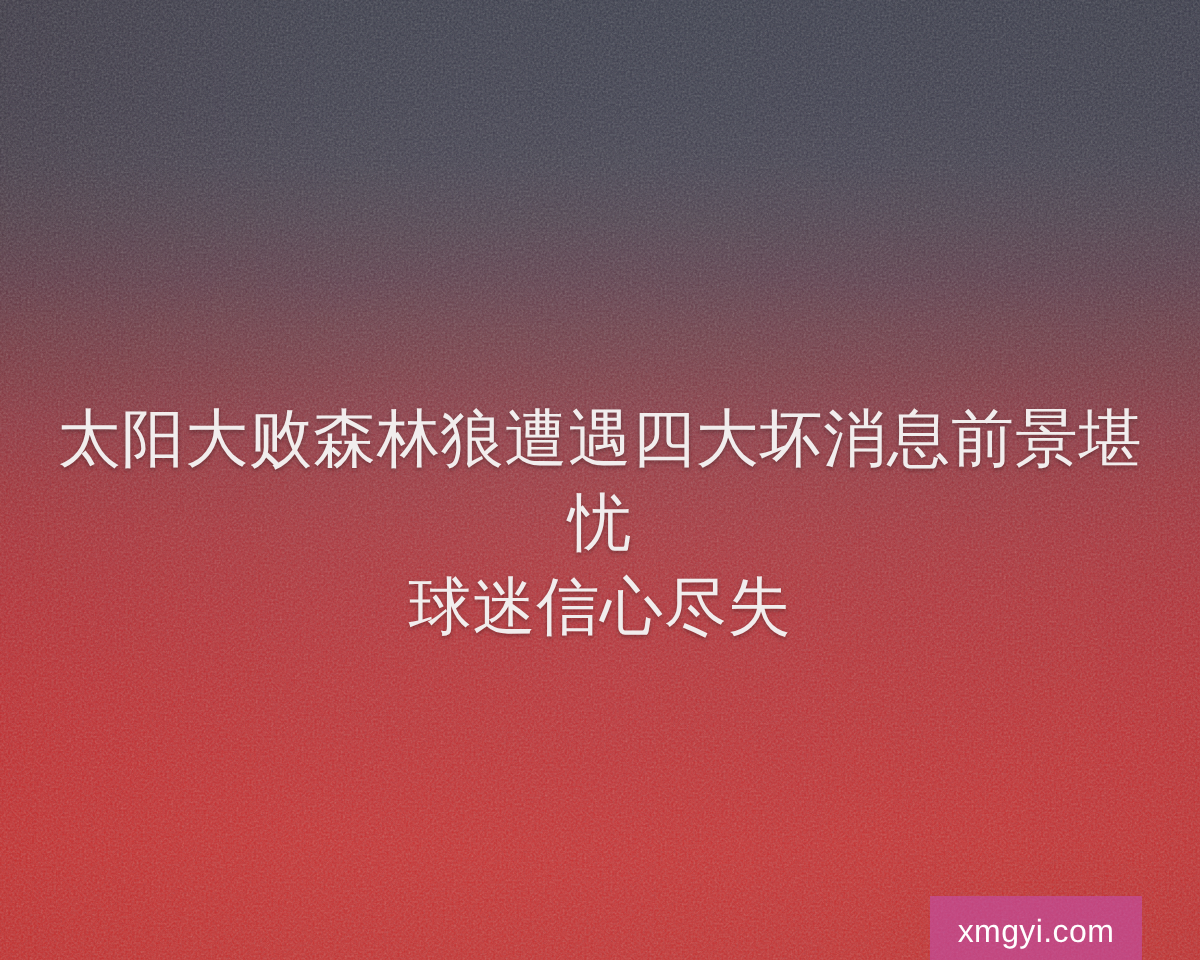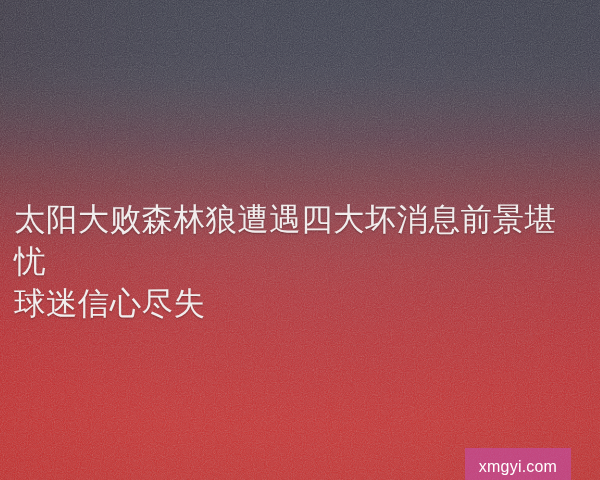--- a/index.html
+++ b/index.html
@@ -75,21 +75,21 @@
     opacity: 0.30;
     pointer-events: none;
   }
 
   
   .headline {
     position: absolute;
     left: 0;
     right: 0;
     top: 198px;
-    text-align: left;
+    text-align: center;
     color: #f1eded;
     font-size: 31.5px;
     line-height: 42px;
     font-weight: 300;
     letter-spacing: 0.4px;
     white-space: pre-line;
     padding: 0 14px;
     box-sizing: border-box;
     text-shadow: 0 1px 2px rgba(0, 0, 0, 0.30);
   }

